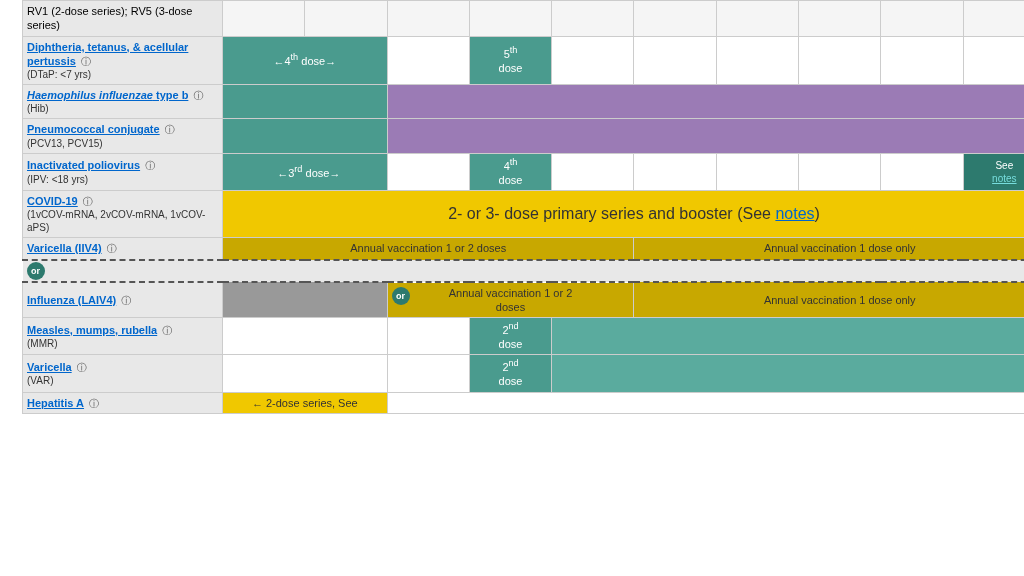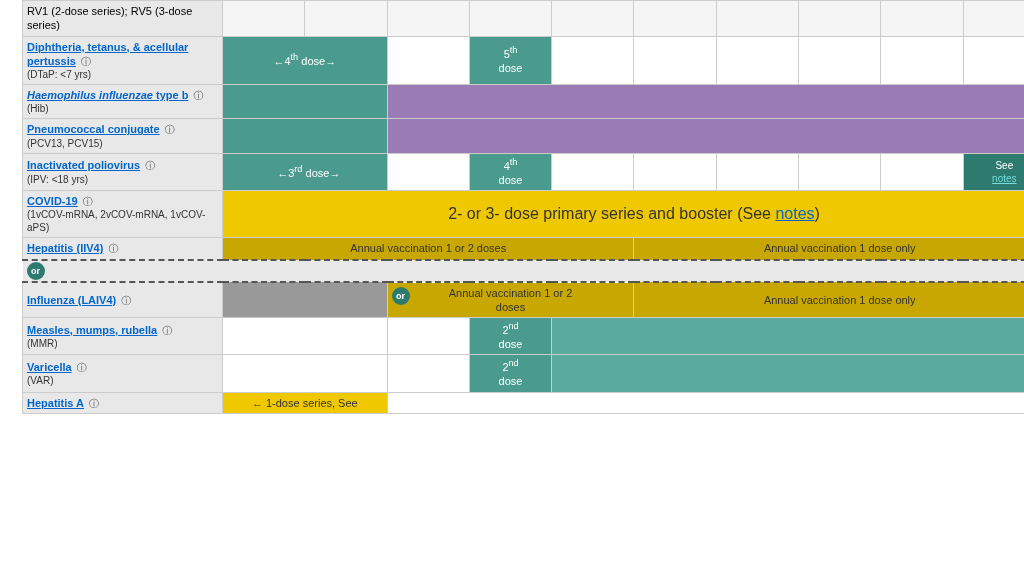--- a/index.html
+++ b/index.html
@@ -177,21 +177,21 @@
           <span class="info-icon">ⓘ</span></div>
           <div class="sub">(1vCOV-mRNA, 2vCOV-mRNA, 1vCOV-aPS)</div>
         </td>
         <td colspan="10" class="yellow" style="text-align:center;font-size:16px;">
           2- or 3- dose primary series and booster (See <a href="#" style="color:#0066cc;">notes</a>)
         </td>
       </tr>
 
       <tr>
         <td class="vaccine-name" style="border-bottom: 2px dashed #555;">
-          <div><a href="#">Hepatitis (IIV4)</a>
+          <div><a href="#">Varicella (IIV4)</a>
           <span class="info-icon">ⓘ</span></div>
         </td>
         <td colspan="5" class="yellow-dark" style="text-align:center;border-bottom:2px dashed #555;">Annual vaccination 1 or 2 doses</td>
         <td colspan="5" class="yellow-dark" style="text-align:center;border-bottom:2px dashed #555;">Annual vaccination 1 dose only</td>
       </tr>
 
       <tr class="or-row">
         <td style="background:#e8e8e8;border:none;padding:1px 4px;">
           <span class="or-badge">or</span>
         </td>
@@ -233,19 +233,19 @@
         <td class="white-cell"></td>
         <td class="teal" style="text-align:center;">2<sup>nd</sup><br>dose</td>
         <td colspan="6" class="teal-light"></td>
       </tr>
 
       <tr>
         <td class="vaccine-name">
           <div><a href="#">Hepatitis A</a>
           <span class="info-icon">ⓘ</span></div>
         </td>
-        <td colspan="2" class="yellow" style="text-align:center;font-size:11px;">← 1-dose series, See</td>
+        <td colspan="2" class="yellow" style="text-align:center;font-size:11px;">← 2-dose series, See</td>
         <td colspan="8" class="white-cell"></td>
       </tr>
 
     </tbody>
   </table>
 </div>
 
 </body></html>

